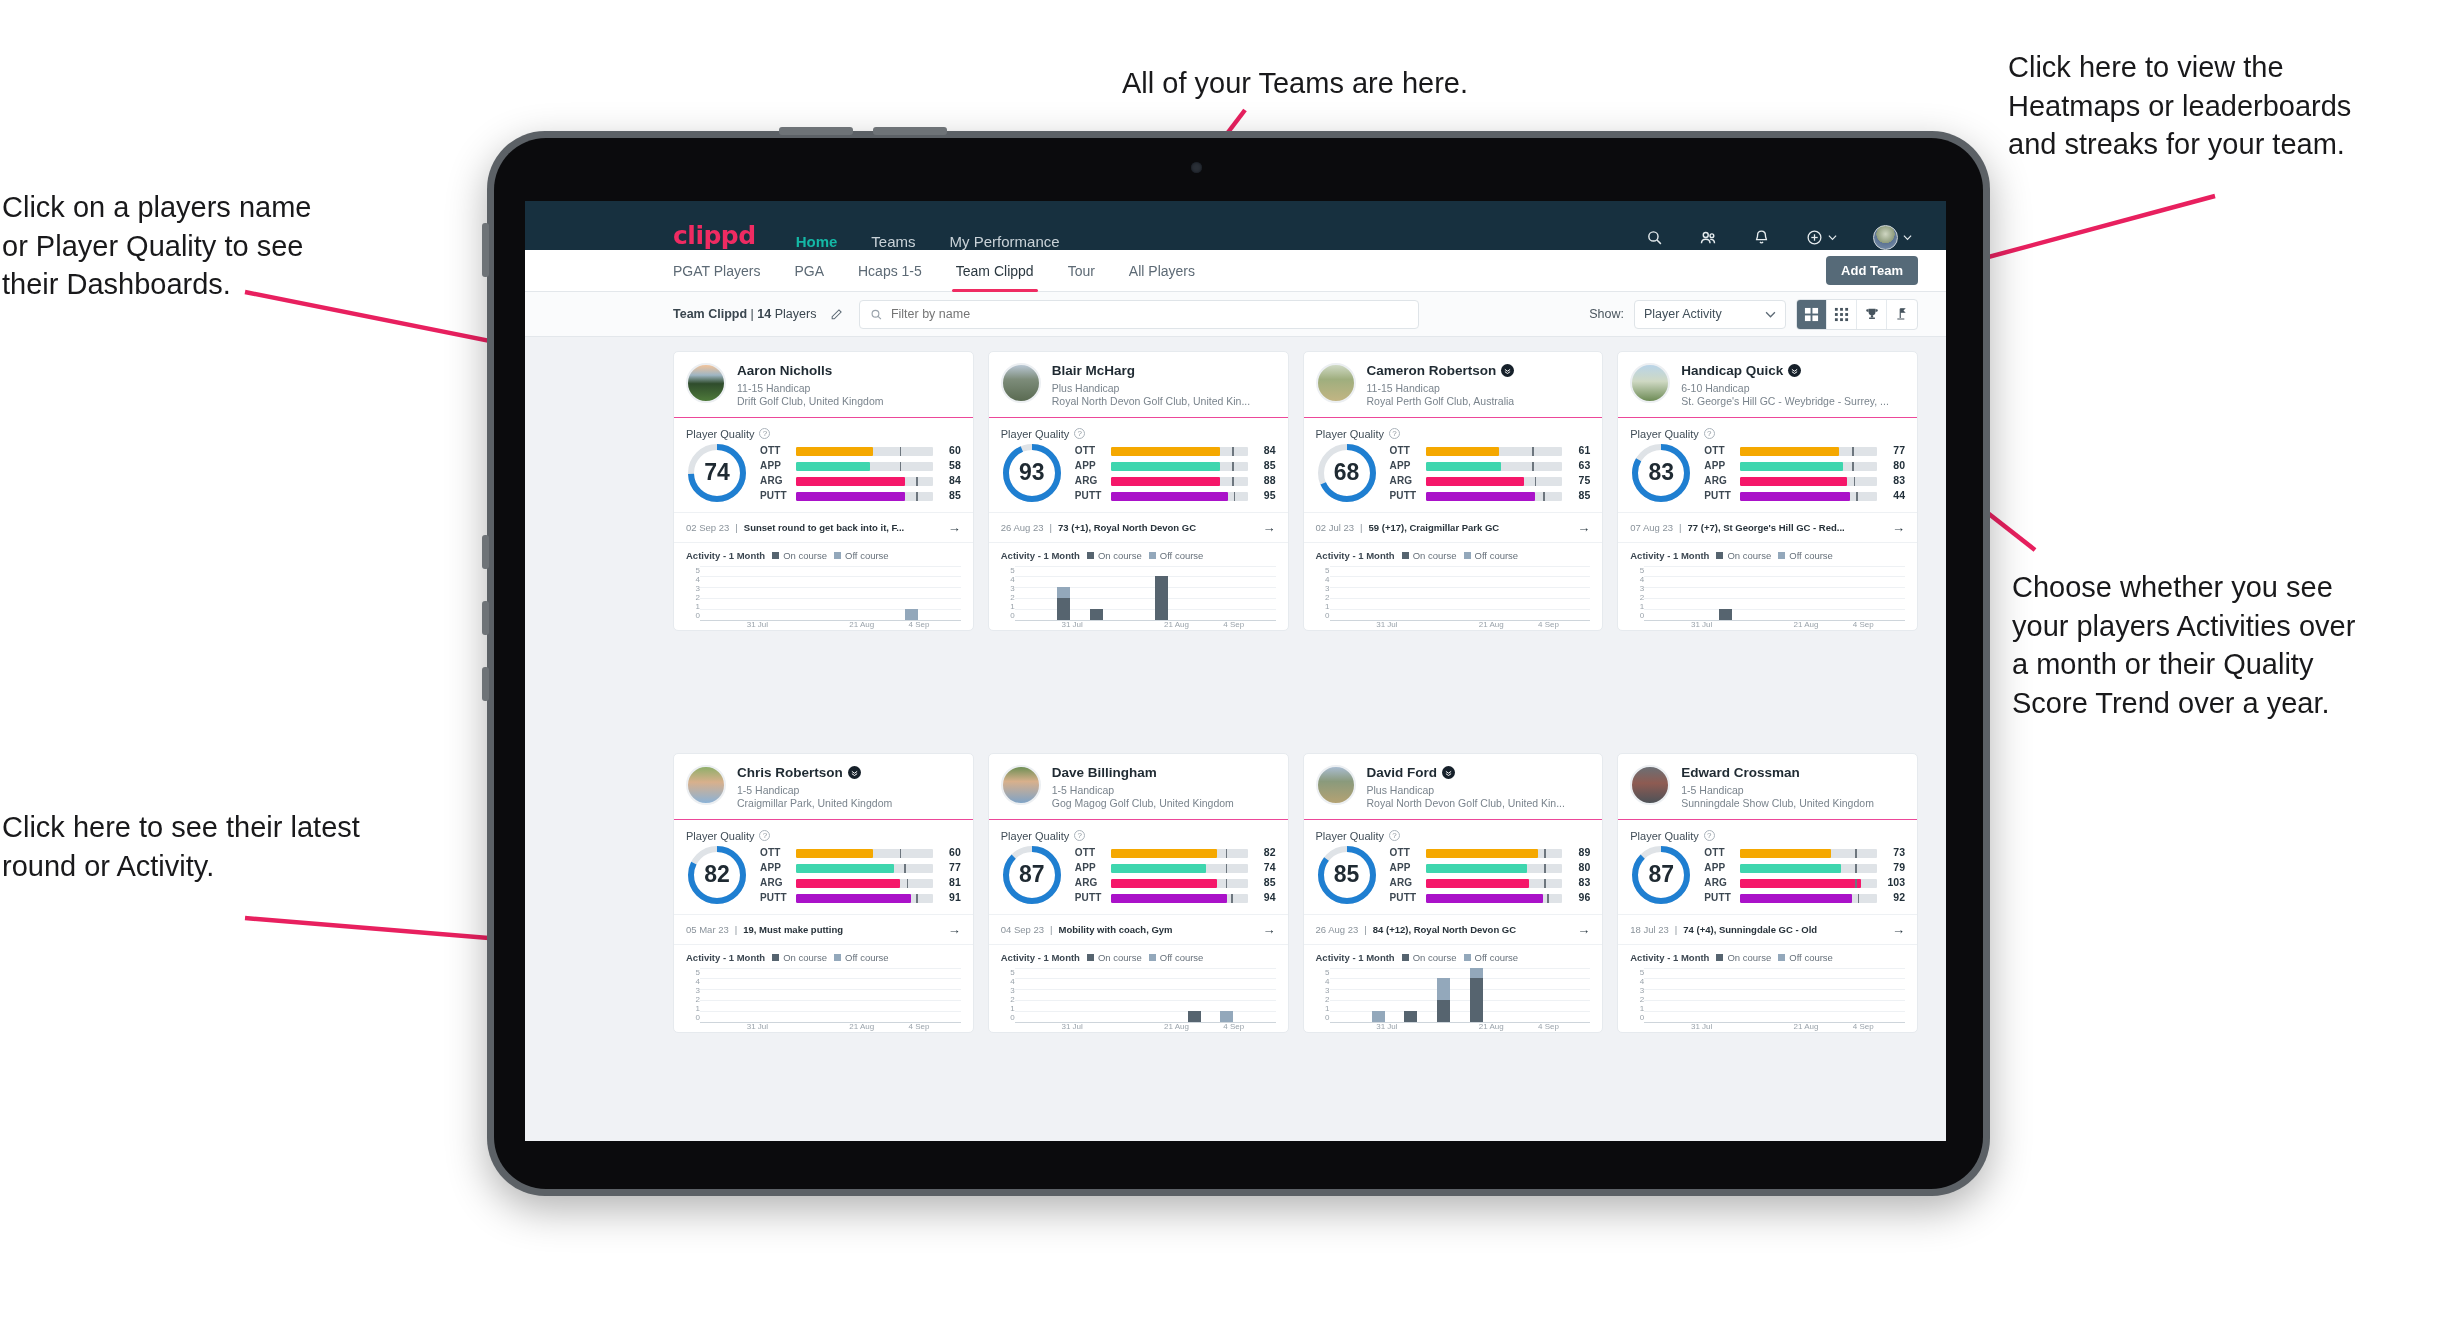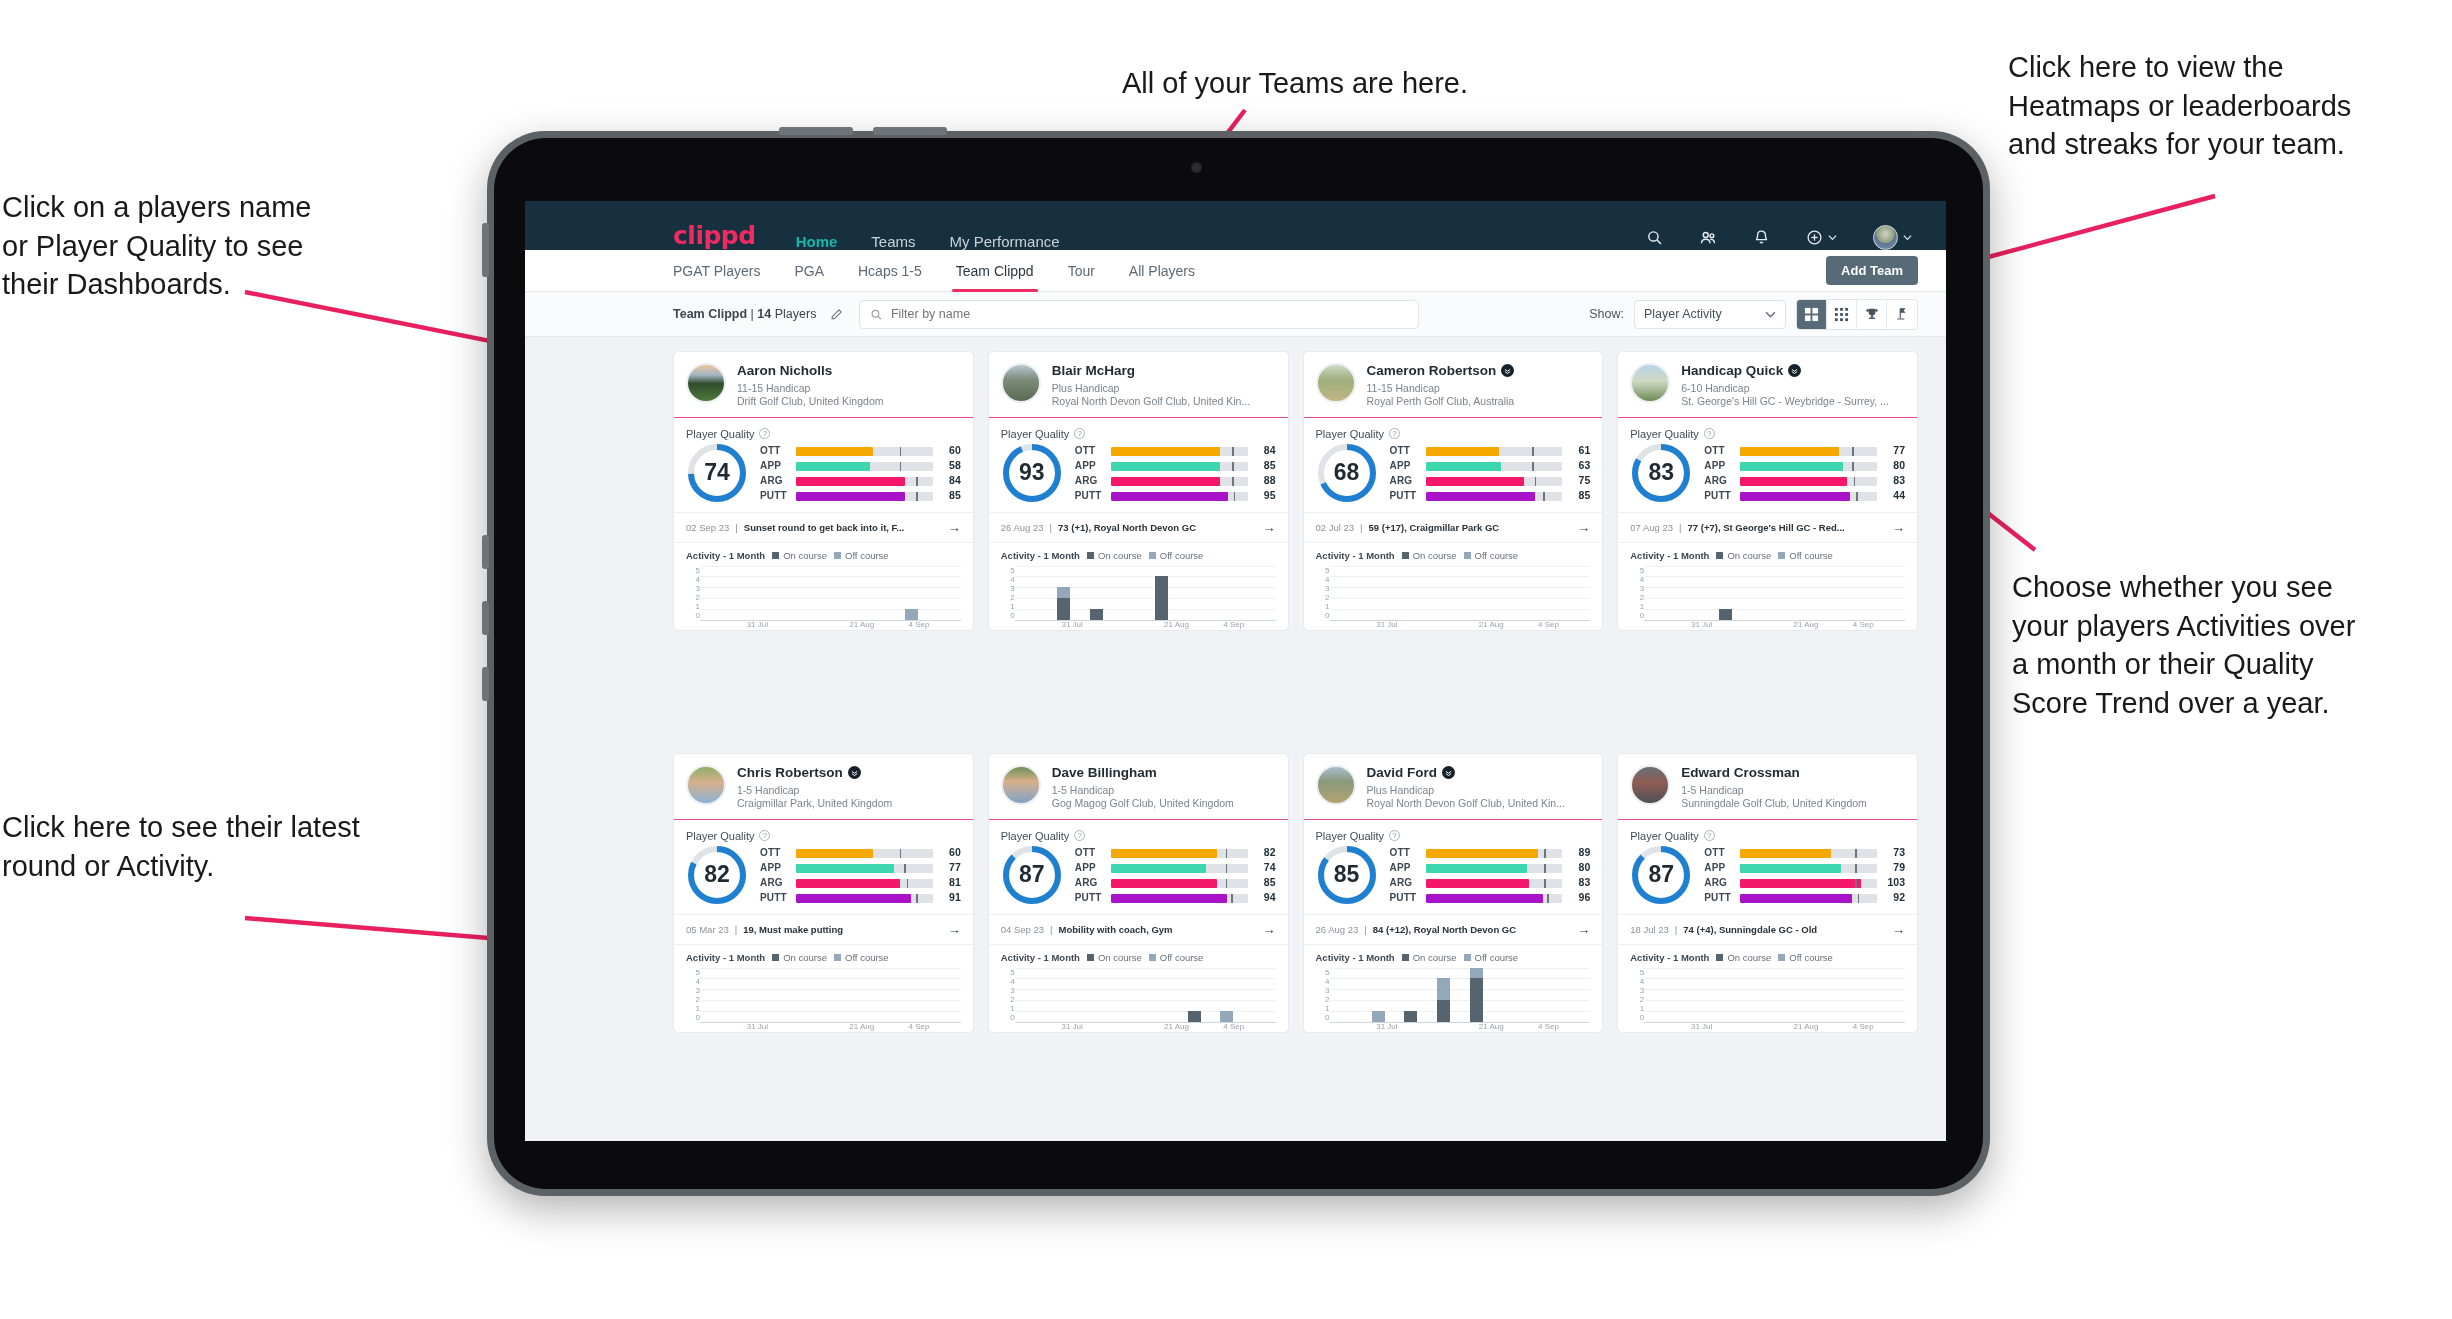--- a/index.html
+++ b/index.html
@@ -1304,21 +1304,21 @@
               </div>
             </div>
             <div class="card">
               <div class="card-head">
                 <div class="pavatar" style="background: linear-gradient(rgb(107, 111, 116) 0%, rgb(142, 91, 82) 45%, rgb(77, 82, 88) 100%);"></div>
                 <div>
                   <div class="pname">
                     <span>Edward Crossman</span>
                   </div>
                   <div class="phand">1-5 Handicap</div>
-                  <div class="pclub">Sunningdale Golf Club, United Kingdom</div>
+                  <div class="pclub">Sunningdale Show Club, United Kingdom</div>
                 </div>
               </div>
               <div class="pq-sect">
                 <div class="pq-title">
                   <span>Player Quality</span>
                   <span class="qmark">?</span>
                 </div>
                 <div class="pq-body">
                   <div class="ring">
                     <svg width="62" height="62" viewBox="0 0 62 62">

